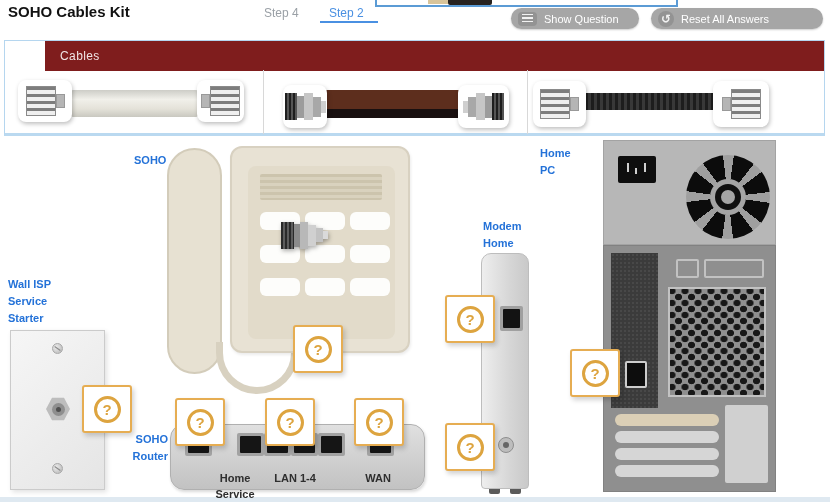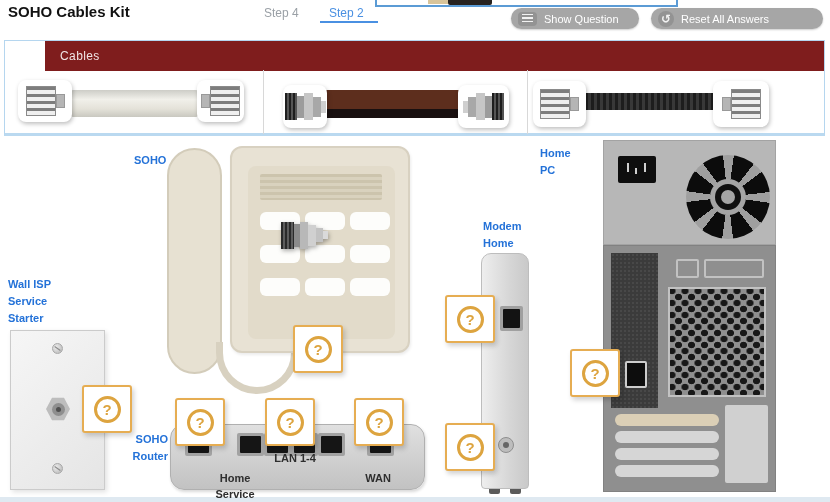--- a/index.html
+++ b/index.html
@@ -123,21 +123,21 @@
   #router-body{left:170px;top:424px;width:255px;height:66px;
     background:linear-gradient(to bottom,#e0e0e0,#c2c2c2);border:1px solid #b0b0b0;
     border-radius:14px;box-sizing:border-box;box-shadow:1px 2px 3px rgba(0,0,0,0.15);}
   .rport{top:433px;width:27px;height:23px;background:#a2a2a2;border-radius:2px;z-index:3;}
   .rport .jack{margin:3px;width:21px;height:17px;background:#151515;border-radius:1px;}
   #rport-1{left:185px;} #rport-2{left:237px;} #rport-3{left:264px;}
   #rport-4{left:291px;} #rport-5{left:318px;} #rport-6{left:367px;}
   .port-label{font-size:11px;font-weight:bold;color:#2e2e2e;text-align:center;z-index:3;}
   #plabel-phone{left:205px;top:472px;width:60px;}
   #plabel-service{left:196px;top:488px;width:78px;}
-  #plabel-lan{left:262px;top:452px;width:66px;}
+  #plabel-lan{left:262px;top:472px;width:66px;}
   #plabel-wan{left:348px;top:472px;width:60px;}
 
   
   #modem-body{left:481px;top:253px;width:48px;height:236px;
     background:linear-gradient(to right,#eeeeee,#d6d6d6 60%,#c9c9c9);
     border:1px solid #bdbdbd;border-radius:10px 10px 4px 4px;box-sizing:border-box;}
   .modem-foot{top:489px;width:11px;height:5px;background:#5a5a5a;border-radius:0 0 2px 2px;}
   #modem-foot1{left:489px;} #modem-foot2{left:510px;}
   #modem-rj45{left:500px;top:306px;width:23px;height:25px;background:#a0a0a0;border-radius:2px;z-index:2;}
   #modem-rj45 .jack{margin:3px;width:17px;height:19px;background:#131313;border-radius:1px;}

